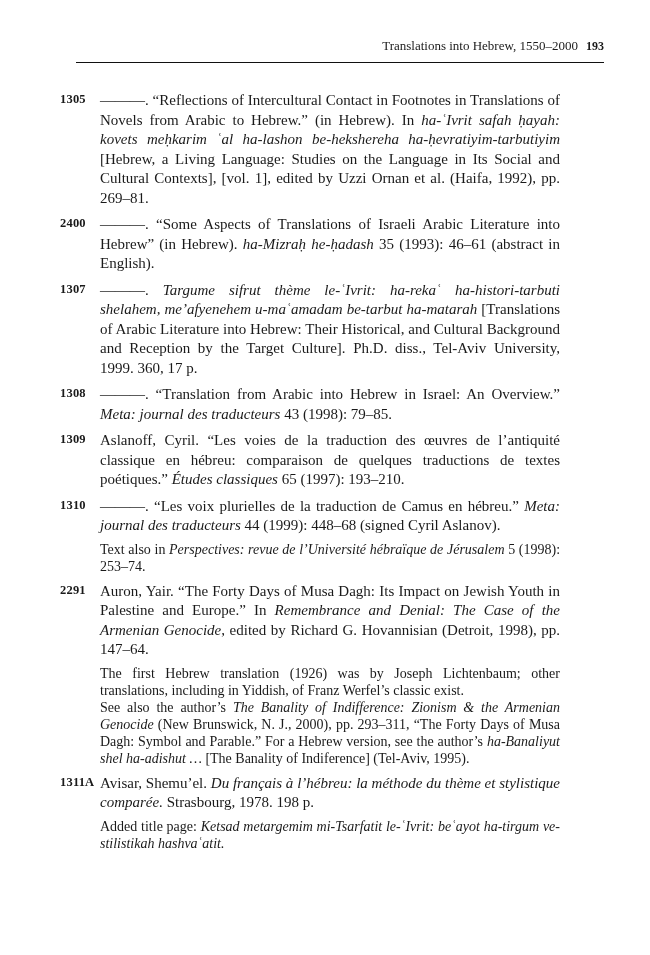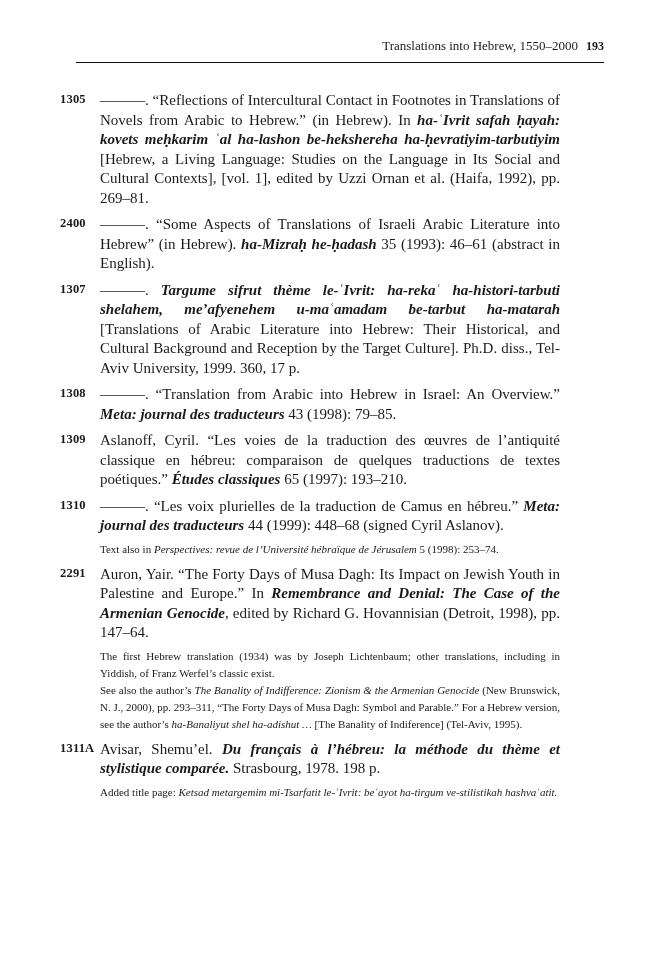--- a/index.html
+++ b/index.html
@@ -20,23 +20,23 @@
   .entries { position: absolute; left: 60px; top: 91px; width: 500px; }
   .entry { position: relative; padding-left: 40px; margin-bottom: 7px; }
   .entry-num {
     position: absolute; left: 0; top: 1px; font-size: 12.5px; font-weight: bold;
     letter-spacing: 0.2px;
   }
   .entry-body {
     font-size: 15px; line-height: 19.5px; text-align: justify;
     hyphens: manual;
   }
-  .entry-body i { font-style: italic; font-weight: bold; }
+  .entry-body i { font-style: italic; }
   .note {
-    font-size: 11px; line-height: 17px; text-align: justify; margin-top: 5px;
+    font-size: 14px; line-height: 17px; text-align: justify; margin-top: 5px;
   }
   .note + .note { margin-top: 0; }
 </style>
 </head>
 <body>
 
 <div class="running-head">
   <span>Translations into Hebrew, 1550–2000</span><span class="page-num">193</span>
 </div>
 <div class="head-rule"></div>
@@ -63,21 +63,21 @@
       <div class="entry-body">Aslanoff, Cyril. “Les voies de la traduction des œuvres de l’antiquité classique en hébreu: comparaison de quelques traductions de textes poétiques.” <i>Études classiques</i> 65 (1997): 193–210.</div>
     </div>
     <div class="entry">
       <span class="entry-num">1310</span>
       <div class="entry-body">———. “Les voix plurielles de la traduction de Camus en hébreu.” <i>Meta: journal des traducteurs</i> 44 (1999): 448–68 (signed Cyril Aslanov).</div>
       <div class="note">Text also in <i>Perspectives: revue de l’Université hébraïque de Jérusalem</i> 5 (1998): 253–74.</div>
     </div>
     <div class="entry">
       <span class="entry-num">2291</span>
       <div class="entry-body">Auron, Yair. “The Forty Days of Musa Dagh: Its Impact on Jewish Youth in Palestine and Europe.” In <i>Remembrance and Denial: The Case of the Armeni­an Genocide</i>, edited by Richard G. Hovannisian (Detroit, 1998), pp. 147–64.</div>
-      <div class="note">The first Hebrew translation (1934) was by Joseph Lichtenbaum; other translations, including in Yiddish, of Franz Werfel’s classic exist.</div>
+      <div class="note">The first Hebrew translation (1926) was by Joseph Lichtenbaum; other translations, including in Yiddish, of Franz Werfel’s classic exist.</div>
       <div class="note">See also the author’s <i>The Banality of Indifference: Zionism &amp; the Armenian Genocide</i> (New Brunswick, N. J., 2000), pp. 293–311, “The Forty Days of Musa Dagh: Symbol and Parable.” For a Hebrew version, see the author’s <i>ha-Banaliyut shel ha-adishut …</i> [The Banality of Indiference] (Tel-Aviv, 1995).</div>
     </div>
     <div class="entry">
       <span class="entry-num">1311A</span>
       <div class="entry-body">Avisar, Shemu’el. <i>Du français à l’hébreu: la méthode du thème et stylistique comparée.</i> Strasbourg, 1978. 198 p.</div>
       <div class="note">Added title page: <i>Ketsad metargemim mi-Tsarfatit le-ʿIvrit: beʿayot ha-tirgum ve-stilistikah hashvaʿatit.</i></div>
     </div>
   </div>
 
 </body></html>

